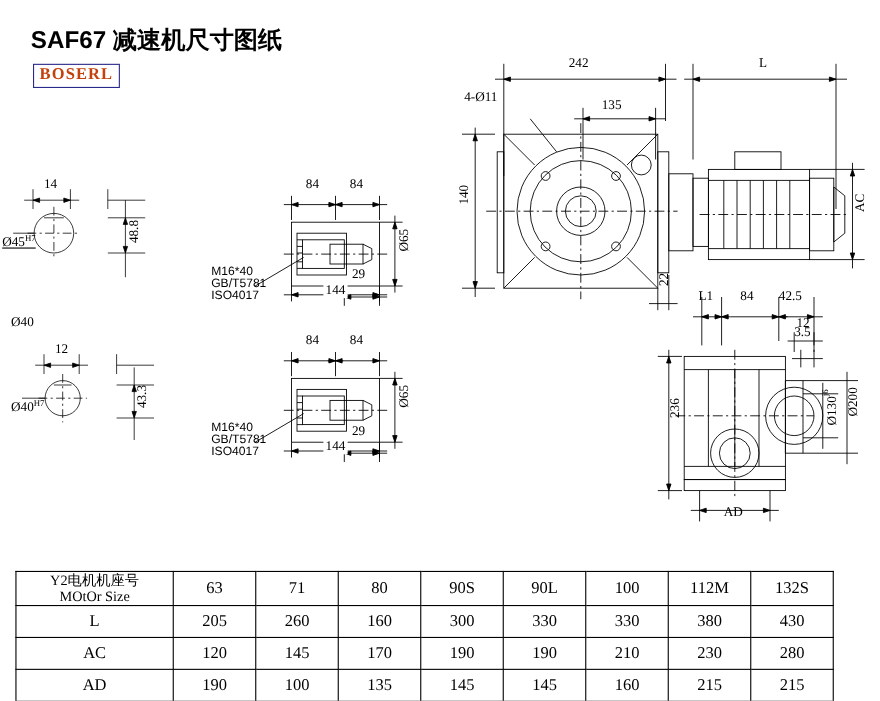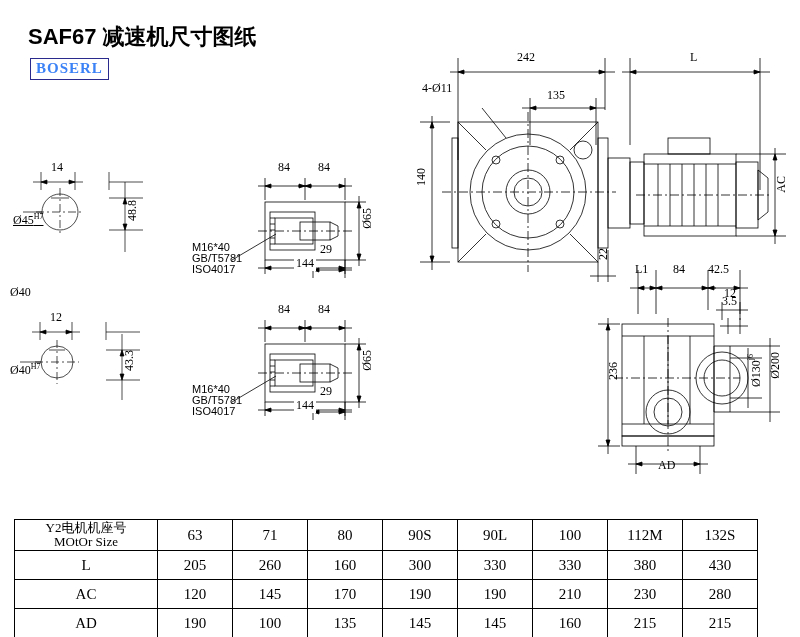--- a/index.html
+++ b/index.html
@@ -1,38 +1,38 @@
 <!DOCTYPE html>
 <html><head>
 <meta charset="utf-8">
 <style>
   html,body{margin:0;padding:0;}
   body{width:800px;height:637px;background:#fff;font-family:"Liberation Serif",serif;color:#000;overflow:hidden;position:relative;}
   .abs{position:absolute;}
   #title{left:28px;top:22px;font-size:22px;font-weight:bold;letter-spacing:0px;font-family:"Liberation Sans",sans-serif;}
-  #logo{left:30px;top:58px;border:1px solid #2a2a8c;padding:1px 5px 2px 5px;color:#3b82f6;font-weight:bold;font-size:15px;font-family:"Liberation Serif",serif;letter-spacing:1px;}
+  #logo{left:30px;top:58px;border:1px solid #2a2a8c;padding:1px 5px 2px 5px;color:#c2410c;font-weight:bold;font-size:15px;font-family:"Liberation Serif",serif;letter-spacing:1px;}
   .dim{font-size:12px;font-family:"Liberation Serif",serif;}
   .dim-s{font-size:11px;font-family:Liberation Sans, sans-serif;}
   .vert-r{writing-mode:vertical-rl;transform:rotate(180deg);}
   svg{display:block;}
   
   #spec{position:absolute;left:14px;top:519px;border-collapse:collapse;}
   #spec td{border:1px solid #000;text-align:center;font-size:15px;font-family:"Liberation Serif",serif;height:26px;}
   #spec td.lbl{width:140px;}
   #spec td.val{width:72px;}
   #spec tr:first-child td.lbl{line-height:14px;font-size:13px;padding:1px 0;}
   .sup{font-size:8px;vertical-align:super;}
 </style>
 </head>
 <body>
 
 <div class="abs" id="title">SAF67 减速机尺寸图纸</div>
 <div class="abs" id="logo">BOSERL</div>
 
-<div class="abs" style="left:13px;top:160px;width:150px;height:110px;text-align:center;">
+<div class="abs" style="left:2px;top:160px;width:150px;height:110px;text-align:center;">
   <svg width="150" height="110" viewBox="0 0 150 110">
 
     <g stroke="#000" stroke-width="0.7" fill="none">
       <line x1="28" y1="30" x2="28" y2="12"></line>
       <line x1="62" y1="30" x2="62" y2="12"></line>
       <line x1="96" y1="30" x2="96" y2="12"></line>
       <line x1="20" y1="22" x2="70" y2="22"></line>
       <line x1="96" y1="22" x2="130" y2="22"></line>
 
       <path d="M28,22 l6,-2 l0,4 z" fill="#000"></path>

